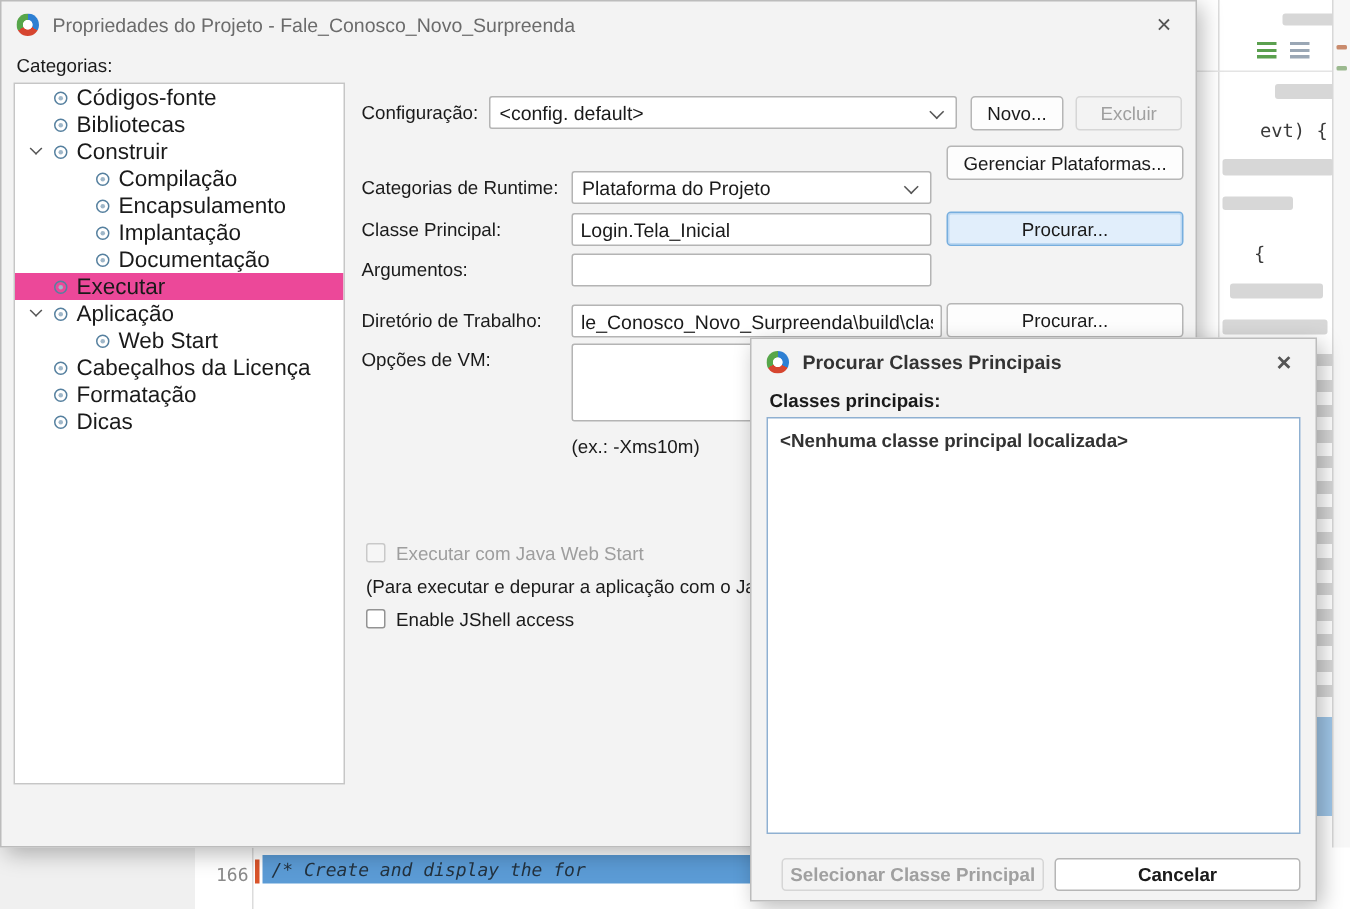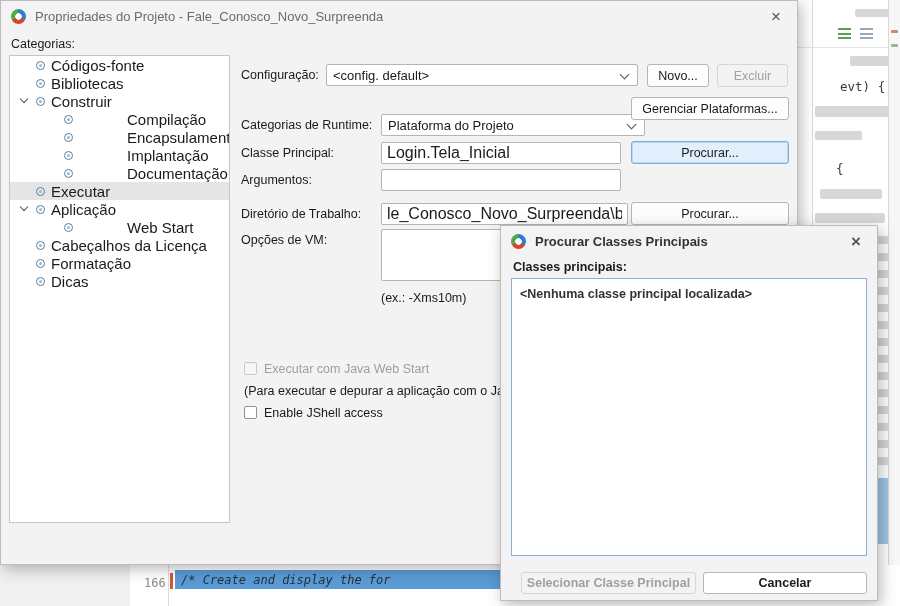--- a/index.html
+++ b/index.html
@@ -43,30 +43,30 @@
   .main .title-text { color: #6b6b6b; }
   .browse .title-text { color: #333; }
   .closex { margin-left: auto; font-size: 17px; line-height: 1; color: #555; padding: 2px 6px; cursor: default; }
   .label { position: absolute; font-size: 12.5px; color: #1a1a1a; white-space: nowrap; }
   .label.gray { color: #9e9e9e; }
 
   
   .tree { position: absolute; left: 8px; top: 54px; width: 221px; height: 468px; background: #fff; border: 1px solid #c6c6c6; overflow: hidden; }
   .trow { position: relative; height: 18px; display: flex; align-items: center; font-size: 15px; cursor: default; white-space: nowrap; }
   .trow.l1 { padding-left: 26px; }
-  .trow.l2 { padding-left: 54px; gap: 48px; }
-  .trow.sel { background: #e5e5e5; }
+  .trow.l2 { padding-left: 54px; }
+  .trow.sel { background: #ec4899; }
   .cicon { width: 9px; height: 9px; border-radius: 50%; border: 1px solid #56809f; margin-right: 6px; position: relative; flex: 0 0 auto; }
   .cicon::after { content: ""; position: absolute; inset: 2px; border-radius: 50%; background: #9fb7c9; }
   .chev { position: absolute; left: 11px; top: 4px; width: 6px; height: 6px; border-right: 1.5px solid #555; border-bottom: 1.5px solid #555; transform: rotate(45deg); }
 
   
   .select { position: absolute; height: 22px; background: #fff; border: 1px solid #b4b4b4; border-radius: 2px; display: flex; align-items: center; padding: 0 22px 0 6px; font-size: 13px; cursor: default; }
   .dd-arrow { position: absolute; right: 9px; top: 6px; width: 7px; height: 7px; border-right: 1.6px solid #555; border-bottom: 1.6px solid #555; transform: rotate(45deg); }
-  .tf { position: absolute; height: 22px; background: #fff; border: 1px solid #b4b4b4; border-radius: 2px; font-size: 16px; padding: 0 5px; font-family: "Liberation Sans", sans-serif; color: #1a1a1a; outline: none; }
+  .tf { position: absolute; height: 22px; background: #fff; border: 1px solid #b4b4b4; border-radius: 2px; font-size: 13px; padding: 0 5px; font-family: "Liberation Sans", sans-serif; color: #1a1a1a; outline: none; }
   .ta { position: absolute; background: #fff; border: 1px solid #b4b4b4; border-radius: 2px; resize: none; outline: none; font-family: "Liberation Sans", sans-serif; font-size: 12.5px; }
   .btn { position: absolute; height: 23px; background: #fdfdfd; border: 1px solid #b6b6b6; border-radius: 3px; font-size: 12.5px; color: #1a1a1a; display: flex; align-items: center; justify-content: center; cursor: default; white-space: nowrap; }
   .btn.disabled { color: #a0a0a0; background: #f3f3f3; border-color: #d6d6d6; }
   .btn.focused { background: #e1eefb; border-color: #77aede; box-shadow: 0 0 0 1px #bcd8f2 inset; }
   .cb { position: absolute; width: 13px; height: 13px; background: #fff; border: 1px solid #939393; border-radius: 2px; }
   .cb.disabled { border-color: #c9c9c9; background: #f6f6f6; }
 
   
   .listbox { position: absolute; background: #fff; border: 1px solid #8fb0d1; overflow: hidden; }
   .list-empty { position: absolute; left: 8px; top: 8px; font-size: 12.5px; color: #333; white-space: nowrap; }
@@ -175,21 +175,21 @@
 
     <span class="label" style="left:240px;top:67px;">Configuração:</span>
     <div class="select" style="left:325px;top:63px;width:312px;">
       <span>&lt;config. default&gt;</span>
       <span class="dd-arrow"></span>
     </div>
     <div class="btn" style="left:646px;top:63px;width:62px;">Novo...</div>
     <div class="btn disabled" style="left:716px;top:63px;width:71px;">Excluir</div>
 
     <span class="label" style="left:240px;top:117px;">Categorias de Runtime:</span>
-    <div class="select" style="left:380px;top:113px;width:264px;text-align:right;">
+    <div class="select" style="left:380px;top:113px;width:240px;text-align:right;">
       <span>Plataforma do Projeto</span>
       <span class="dd-arrow"></span>
     </div>
     <div class="btn" style="left:630px;top:96px;width:158px;">Gerenciar Plataformas...</div>
 
     <span class="label" style="left:240px;top:145px;">Classe Principal:</span>
     <input class="tf" style="left: 380px; top: 141px; width: 240px;" value="Login.Tela_Inicial">
     <div class="btn focused" style="left:630px;top:140px;width:158px;">Procurar...</div>
 
     <span class="label" style="left:240px;top:172px;">Argumentos:</span>

